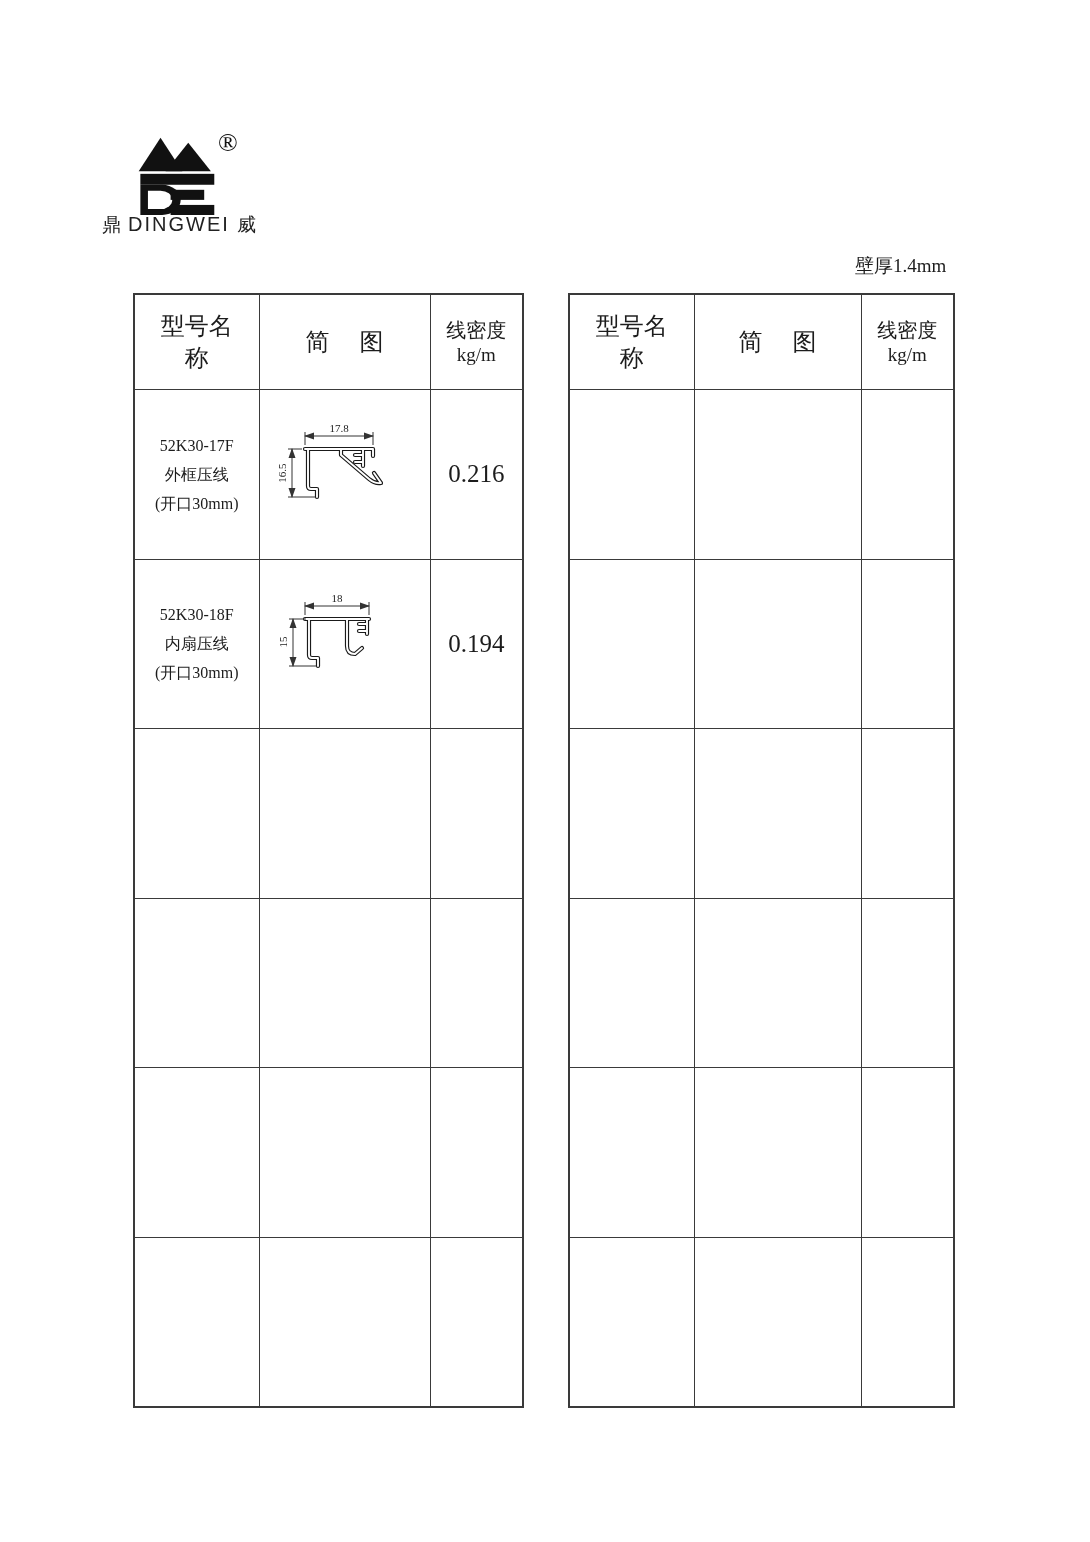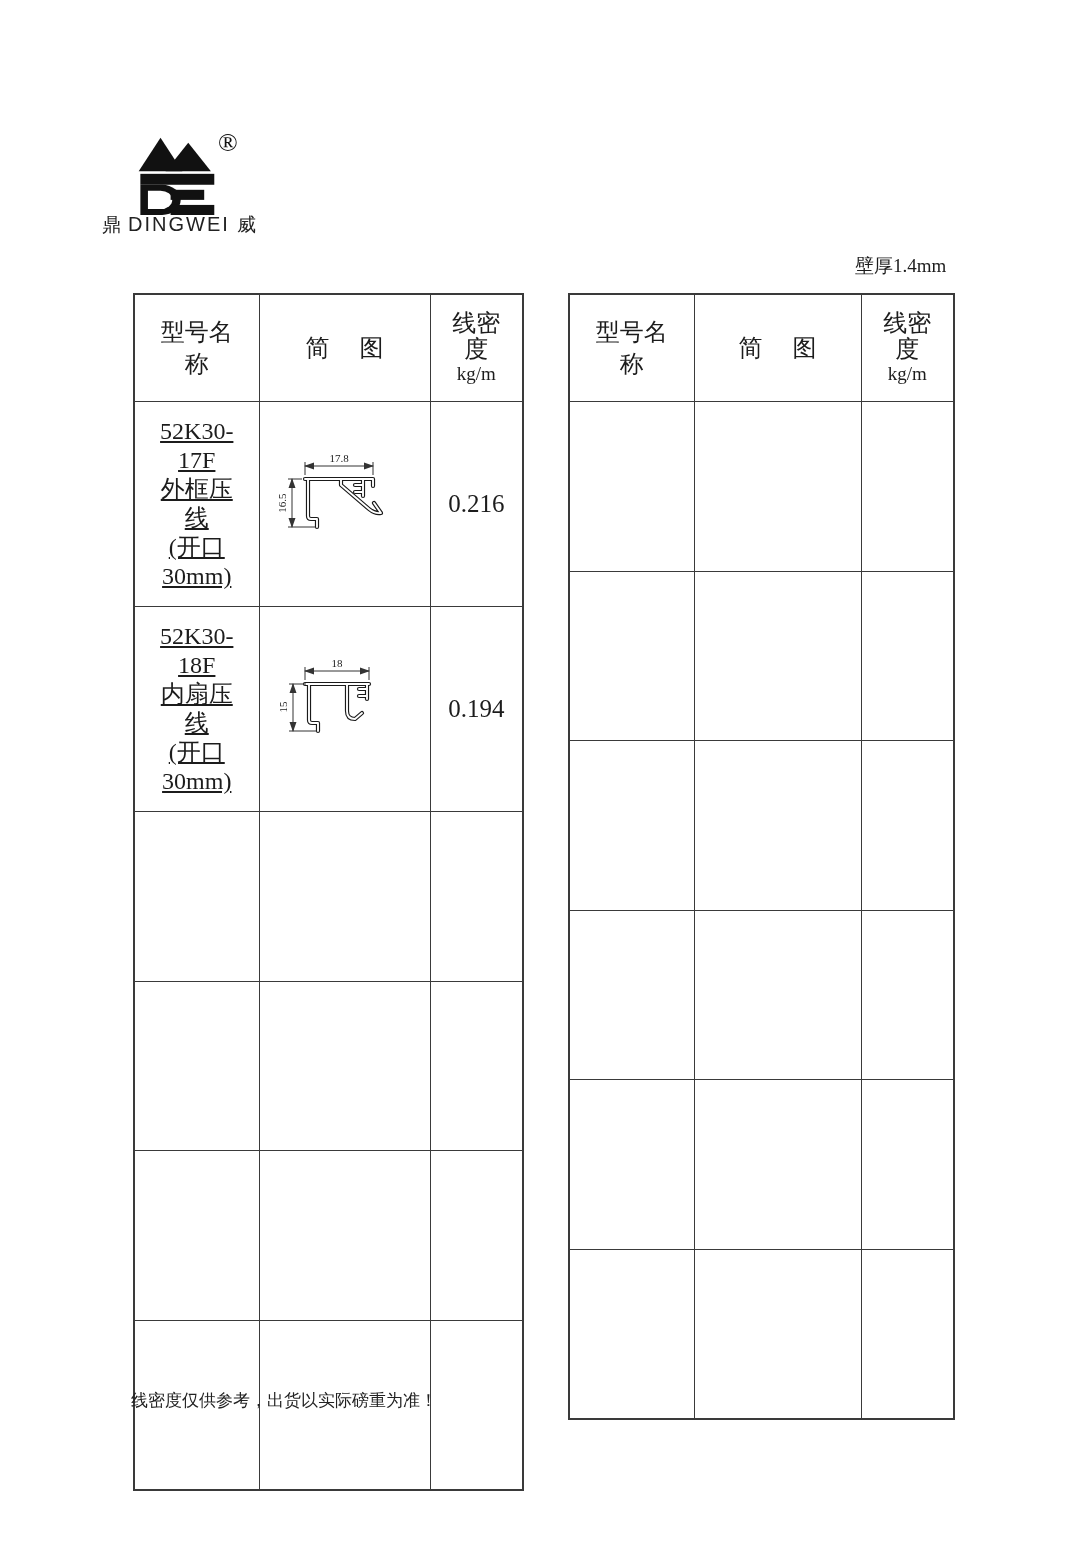--- a/index.html
+++ b/index.html
@@ -18,23 +18,23 @@
   table.spec{position:absolute;top:293px;border-collapse:collapse;table-layout:fixed;
              border:2px solid #3a3a3a;background:#fff;}
   table.spec.left{left:133px;}
   table.spec.right{left:568px;}
   table.spec th,table.spec td{border:1px solid #3a3a3a;padding:15px;text-align:center;vertical-align:middle;
              font-weight:normal;overflow:hidden;}
   table.spec thead tr{height:70px;}
   table.spec tbody tr{height:169.5px;}
   .h-model{font-size:24px;}
   .h-diag{font-size:24px;word-spacing:1em;}
-  .h-dens1{font-size:24px;line-height:26px;}
+  .h-dens1{font-size:20px;line-height:26px;}
   .h-dens2{font-size:19px;line-height:24px;}
-  .model-cell{font-size:24px;line-height:29px;text-decoration:underline;}
+  .model-cell{font-size:16px;line-height:29px;}
   .dens-cell{font-size:25px;}
   .diag-cell{vertical-align:middle;margin-left:16px;}
   
   .pk{fill:none;stroke:#1a1a1a;stroke-width:4.2;stroke-linejoin:round;stroke-linecap:round;}
   .pw{fill:none;stroke:#ffffff;stroke-width:1.9;stroke-linejoin:round;stroke-linecap:round;}
   .dims line{stroke:#333;stroke-width:1;}
   .dims text{font-size:11px;fill:#222;font-family:"Liberation Serif",serif;}
   
   .footnote{position:absolute;left:131px;top:1389px;font-size:17px;color:#222;white-space:nowrap;}
 </style>
@@ -215,15 +215,14 @@
           <td></td>
       </tr>
       <tr>
         <td></td>
           <td></td>
           <td></td>
       </tr>
     </tbody>
   </table>
 
-  <div class="footnote">线密度仅供参考，出货以实际磅重为准！</div>
 
 </div>
 
 </body></html>

